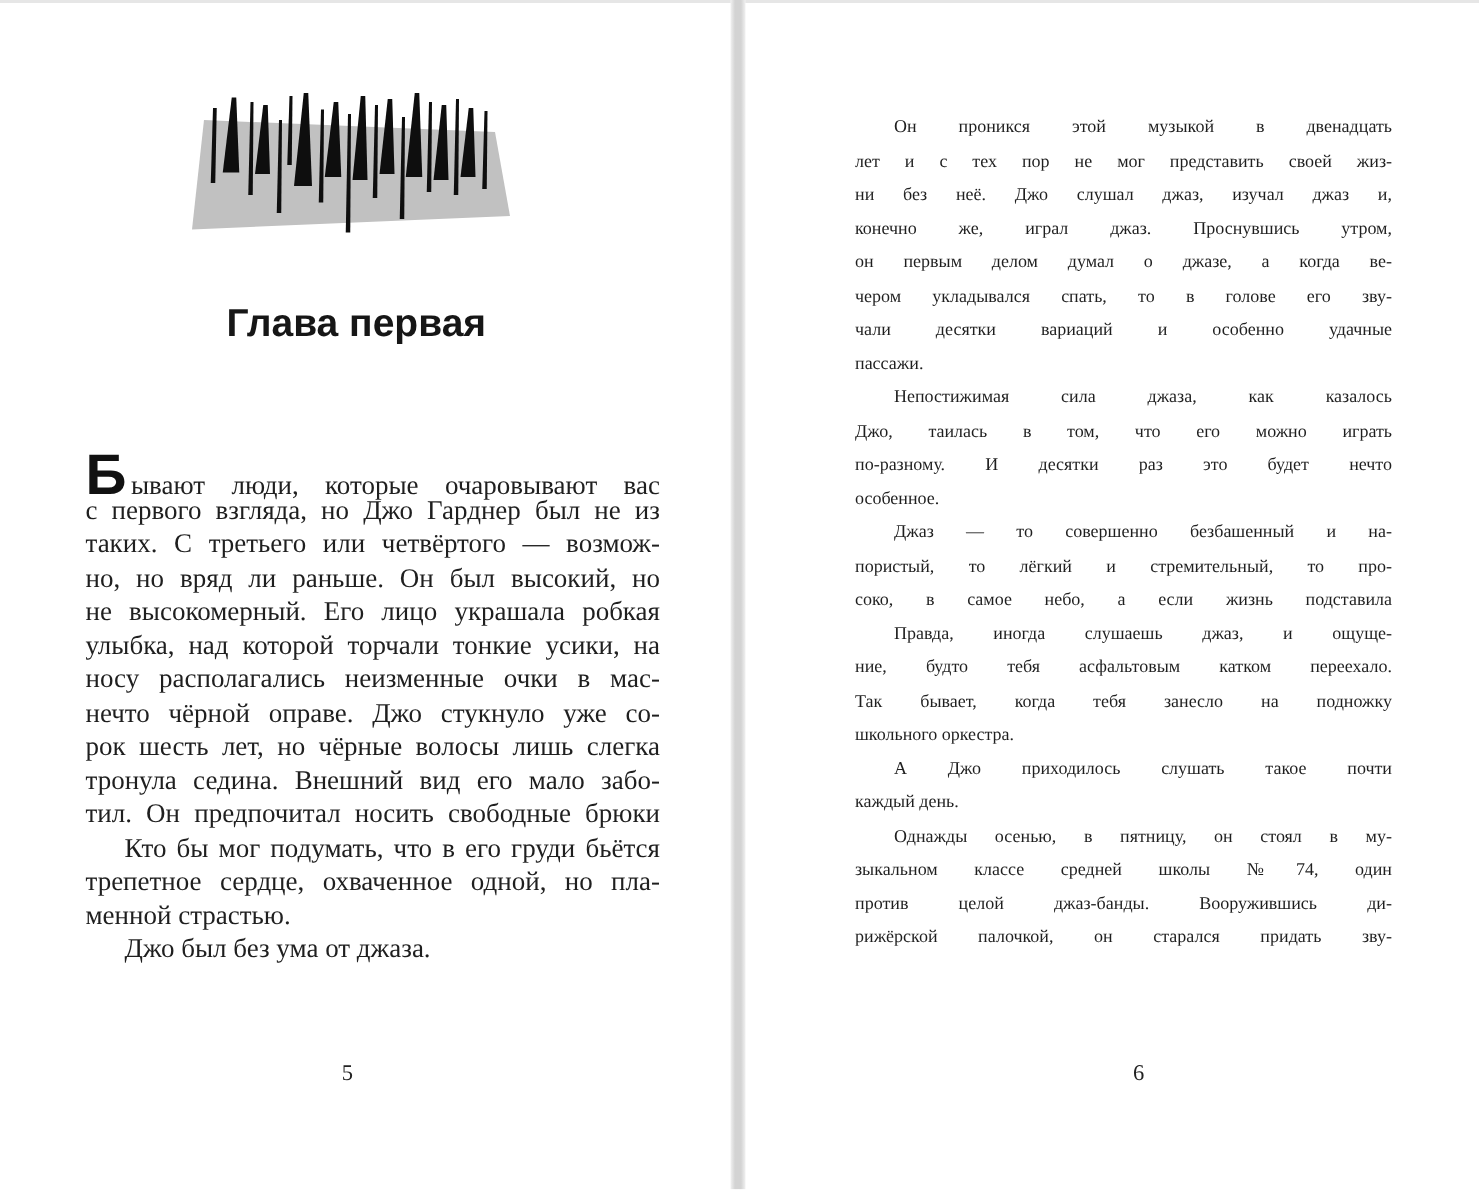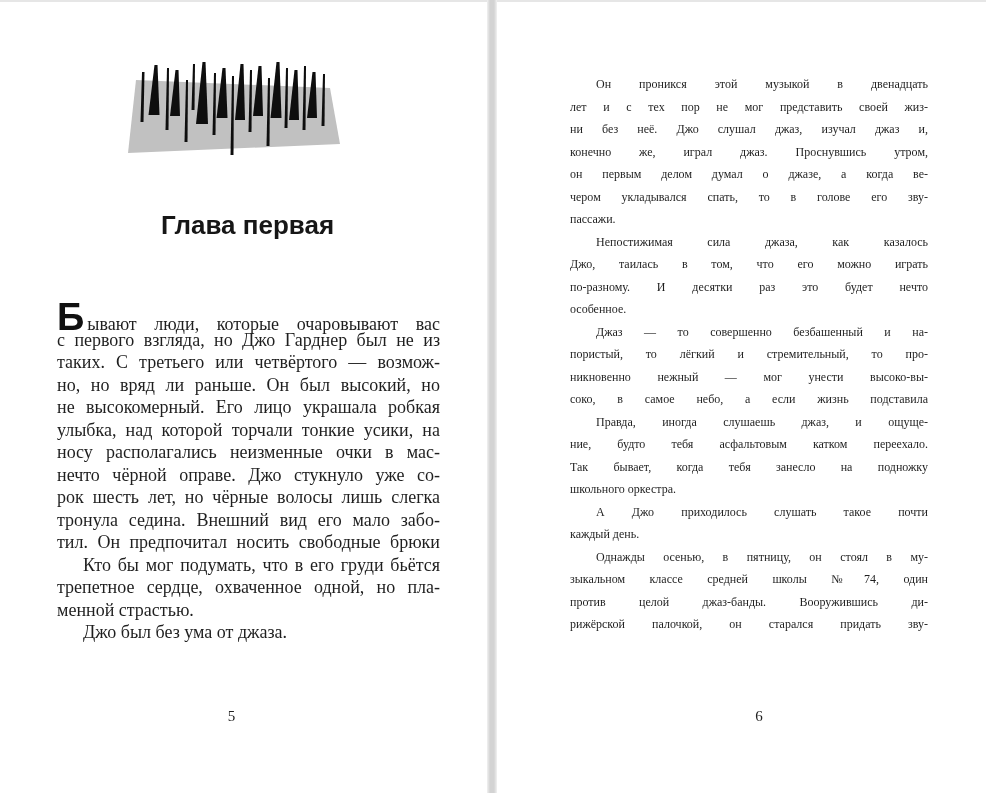--- a/index.html
+++ b/index.html
@@ -16,21 +16,21 @@
     background:#e6e6e6;
   }
   .gutter {
     position: absolute; left:487px; top:0; width:10px; height:793px;
     background: linear-gradient(90deg,#f1f1f1 0%,#d3d3d3 30%,#d3d3d3 70%,#f1f1f1 100%);
   }
   .illustration {
     position: absolute; left:120px; top:58px; width:230px; height:105px;
   }
   .chapter-title {
-    position: absolute; left:147px; top:196px; margin:14px;
+    position: absolute; left:147px; top:196px; margin:4px;
     font-family: "Liberation Sans", sans-serif;
     font-weight: bold; font-size: 26px; color:#161616;text-align:right;
   }
   .text-col { position: absolute; }
   .left-col  { left:57px;  top:306px; width:383px; }
   .right-col { left:570px; top:73px;  width:358px; }
   .line {
     height: 22.5px; line-height: 22.5px;
     text-align: justify; text-align-last: justify;
     color:#1f1f1f; white-space: normal; overflow: visible;
@@ -109,28 +109,28 @@
 
   <div class="gutter"></div>
 
   <div class="text-col right-col" id="right-text">
       <div class="line indent">Он проникся этой музыкой в двенадцать</div>
       <div class="line">лет и с тех пор не мог представить своей жиз-</div>
       <div class="line">ни без неё. Джо слушал джаз, изучал джаз и,</div>
       <div class="line">конечно же, играл джаз. Проснувшись утром,</div>
       <div class="line">он первым делом думал о джазе, а когда ве-</div>
       <div class="line">чером укладывался спать, то в голове его зву-</div>
+      <div class="line">чали десятки вариаций и особенно удачные</div>
       <div class="line last">пассажи.</div>
       <div class="line indent">Непостижимая сила джаза, как казалось</div>
       <div class="line">Джо, таилась в том, что его можно играть</div>
       <div class="line">по-разному. И десятки раз это будет нечто</div>
       <div class="line last">особенное.</div>
       <div class="line indent">Джаз — то совершенно безбашенный и на-</div>
       <div class="line">пористый, то лёгкий и стремительный, то про-</div>
-      <div class="line">никновенно нежный — мог унести высоко-вы-</div>
       <div class="line">соко, в самое небо, а если жизнь подставила</div>
       <div class="line indent">Правда, иногда слушаешь джаз, и ощуще-</div>
       <div class="line">ние, будто тебя асфальтовым катком переехало.</div>
       <div class="line">Так бывает, когда тебя занесло на подножку</div>
       <div class="line last">школьного оркестра.</div>
       <div class="line indent">А Джо приходилось слушать такое почти</div>
       <div class="line last">каждый день.</div>
       <div class="line indent">Однажды осенью, в пятницу, он стоял в му-</div>
       <div class="line">зыкальном классе средней школы №74, один</div>
       <div class="line">против целой джаз-банды. Вооружившись ди-</div>

